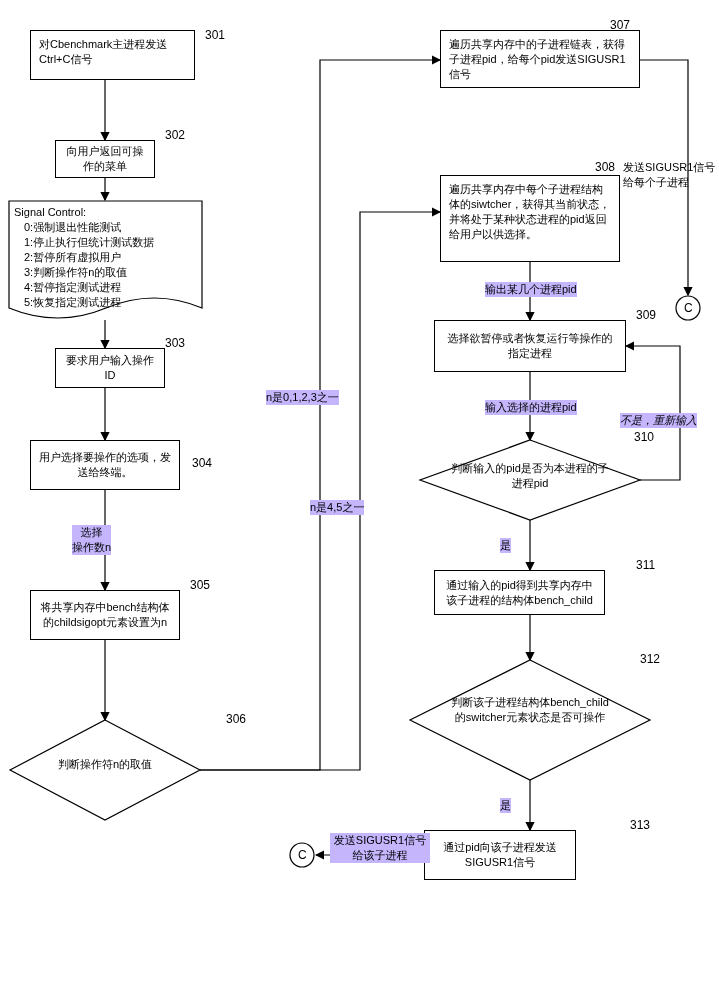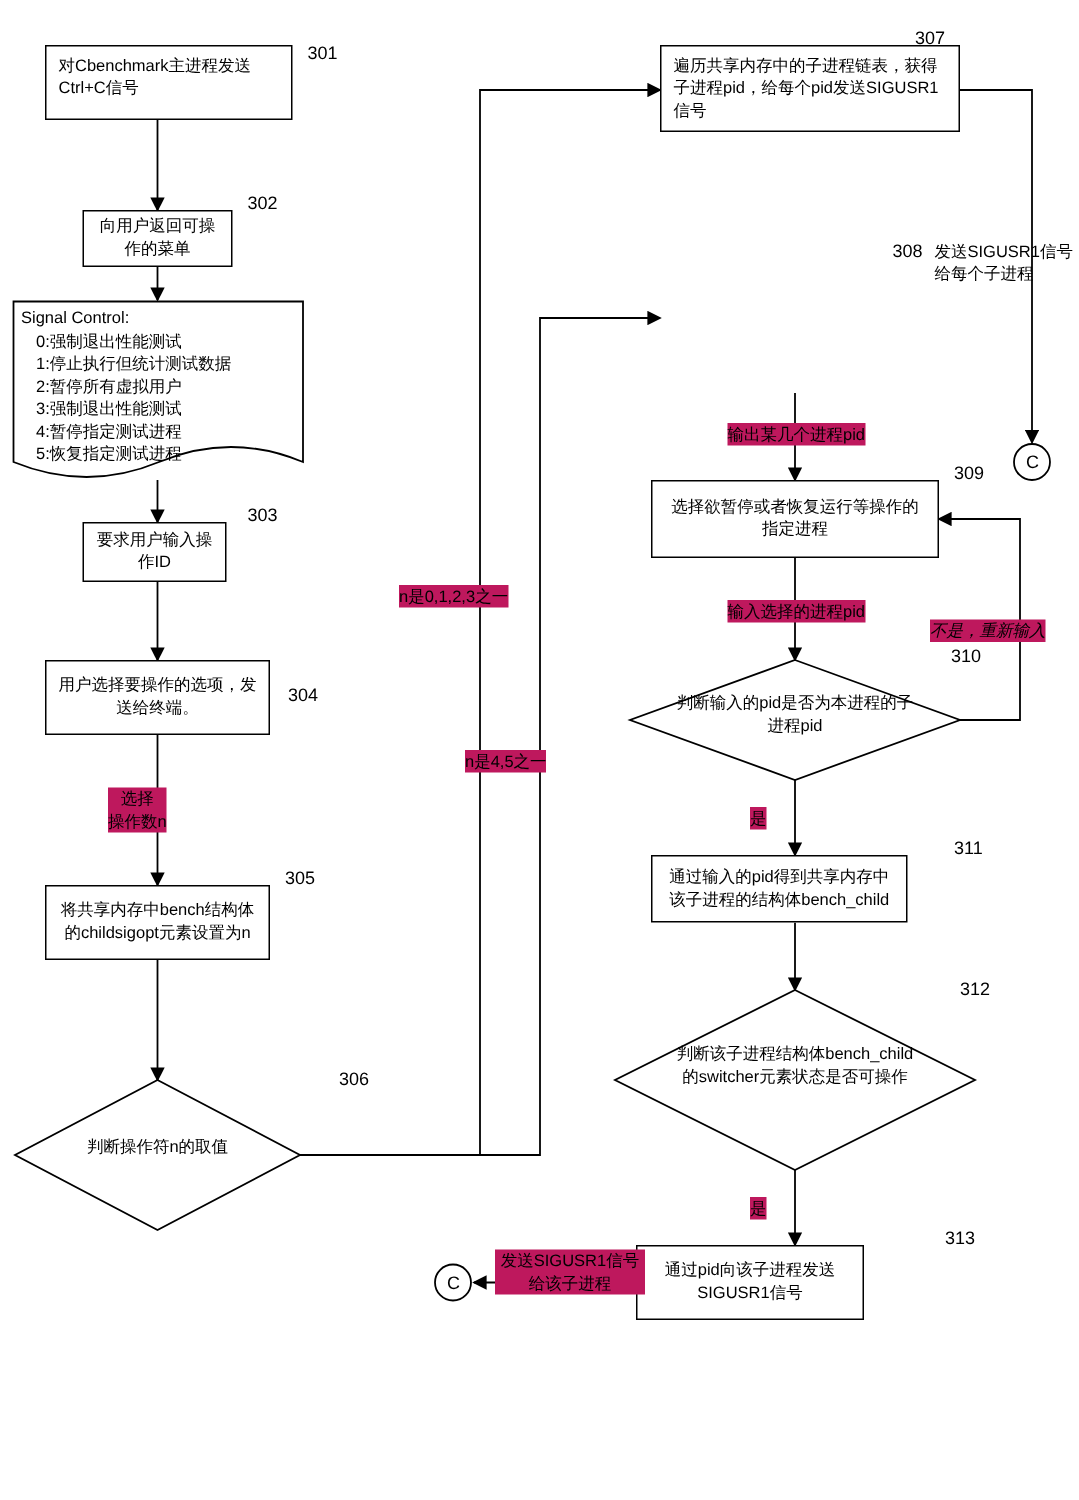--- a/index.html
+++ b/index.html
@@ -32,21 +32,21 @@
   }
   .label {
     position: absolute;
     font-size: 12px;
     white-space: nowrap;
   }
   .edge-label {
     position: absolute;
     font-size: 11px;
     white-space: nowrap;
-    background: #be185d;
+    background: #c4b5fd;
   }
   svg.overlay {
     position: absolute;
     left: 0;
     top: 0;
     width: 719px;
     height: 1000px;
     pointer-events: none;
   }
   .menu-scroll {
@@ -119,26 +119,26 @@
   <div class="label" style="left:165px; top:128px;">302</div>
 
   <svg class="menu-scroll" style="left:8px; top:200px; width:195px; height:125px;">
     <path d="M1,1 L194,1 L194,108 Q146,88 98,108 Q50,128 1,108 Z" fill="#fff" stroke="#000" stroke-width="1.2"></path>
   </svg>
   <div style="position:absolute; left:14px; top:206px; width:180px;">
     <div style="margin-bottom:2px;">Signal Control:</div>
     <div style="padding-left:10px;">0:强制退出性能测试</div>
     <div style="padding-left:10px;">1:停止执行但统计测试数据</div>
     <div style="padding-left:10px;">2:暂停所有虚拟用户</div>
-    <div style="padding-left:10px;">3:强制退出性能测试</div>
+    <div style="padding-left:10px;">3:判断操作符n的取值</div>
     <div style="padding-left:10px;">4:暂停指定测试进程</div>
     <div style="padding-left:10px;">5:恢复指定测试进程</div>
   </div>
 
-  <div class="box center" style="left:55px; top:348px; width:96px; height:40px;">
+  <div class="box center" style="left:55px; top:348px; width:110px; height:40px;">
     <span>要求用户输入操作ID</span>
   </div>
   <div class="label" style="left:165px; top:336px;">303</div>
 
   <div class="box center" style="left:30px; top:440px; width:150px; height:50px;">
     <span>用户选择要操作的选项，发送给终端。</span>
   </div>
   <div class="label" style="left:192px; top:428px;margin-top:28px;">304</div>
 
   <div class="edge-label" style="left:72px; top:525px; white-space:pre; text-align:center;">选择
@@ -153,20 +153,23 @@
   <div class="label" style="left:190px; top:712px;margin-left:36px;">306</div>
 
   <div class="edge-label" style="left:266px; top:390px; writing-mode:horizontal-tb;">n是0,1,2,3之一</div>
   <div class="edge-label" style="left:310px; top:500px;">n是4,5之一</div>
 
   <div class="box" style="left:440px; top:30px; width:200px; height:58px;">
     <span>遍历共享内存中的子进程链表，获得子进程pid，给每个pid发送SIGUSR1信号</span>
   </div>
   <div class="label" style="left:610px; top:18px;">307</div>
 
+  <div class="box" style="left:440px; top:175px; width:180px; height:87px;">
+    <span>遍历共享内存中每个子进程结构体的siwtcher，获得其当前状态，并将处于某种状态进程的pid返回给用户以供选择。</span>
+  </div>
   <div class="label" style="left:595px; top:160px;">308</div>
   <div class="edge-label" style="left:623px; top:160px; white-space:normal; width:96px; background:transparent;">发送SIGUSR1信号给每个子进程</div>
 
   <div style="position:absolute; left:684px; top:301px; font-size:12px;">C</div>
 
   <div class="edge-label" style="left:485px; top:282px;">输出某几个进程pid</div>
 
   <div class="box center" style="left:434px; top:320px; width:192px; height:52px;">
     <span>选择欲暂停或者恢复运行等操作的指定进程</span>
   </div>

